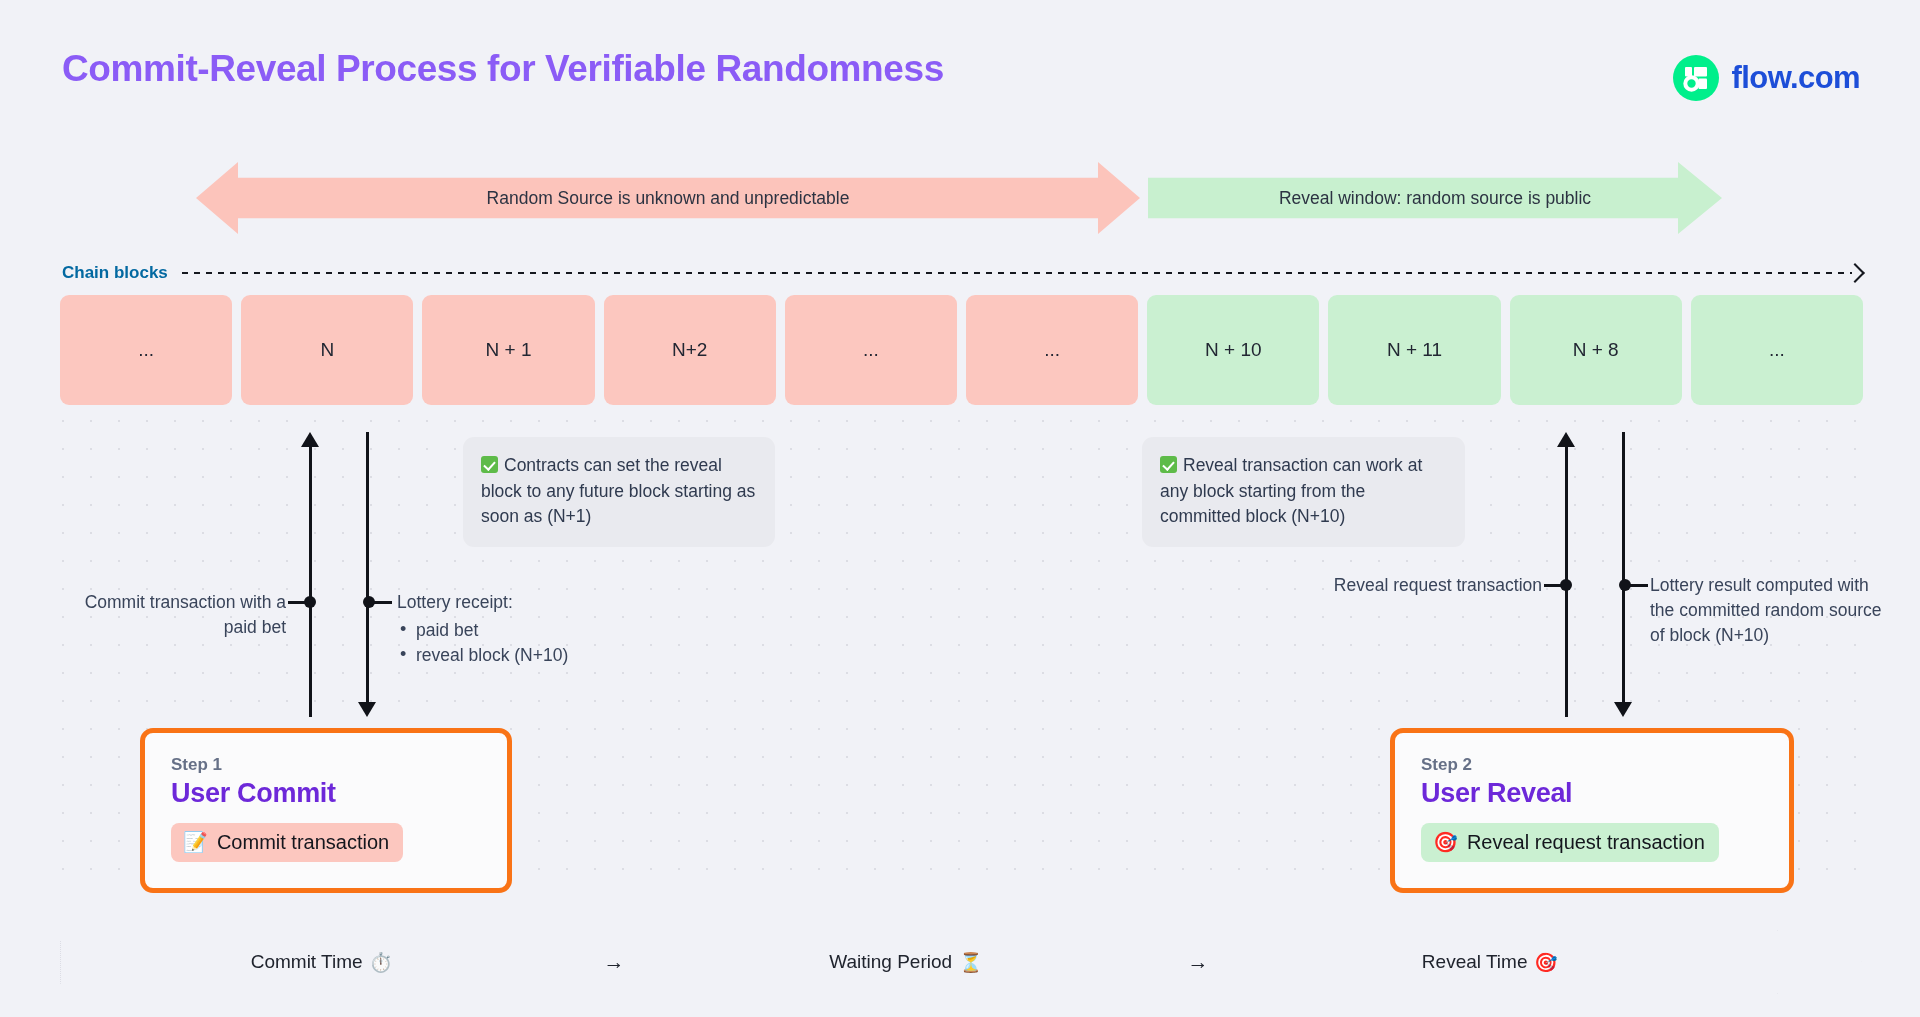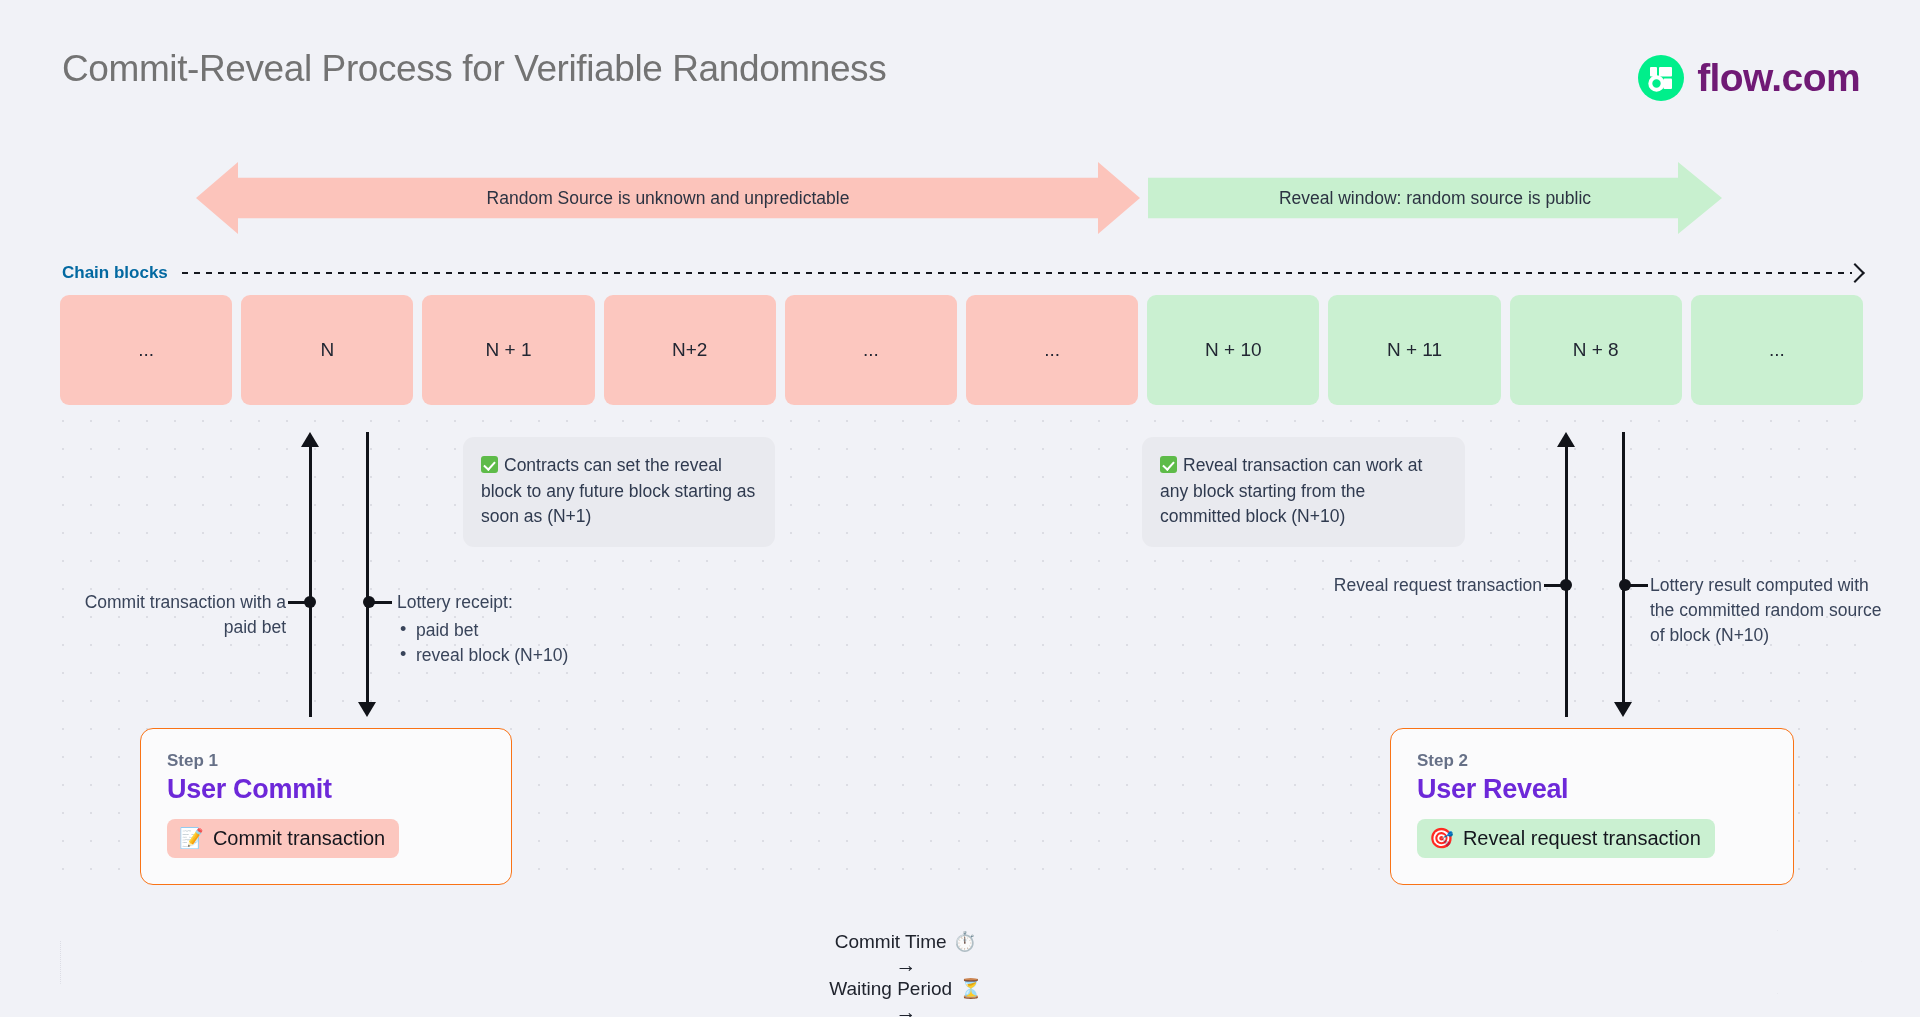--- a/index.html
+++ b/index.html
@@ -7,27 +7,27 @@
     width: 1920px; height: 1017px;
     background: #f1f2f7;
     font-family: "Liberation Sans", sans-serif;
     overflow: hidden;
   }
   #stage { position: relative; width: 1920px; height: 1017px; background: #f1f2f7; }
 
   
   .title {
     position: absolute; left: 62px; top: 48px;
-    font-size: 37px; font-weight: 400; color: #737373; letter-spacing: -0.4px;
+    font-size: 37px; font-weight: 700; color: #8b5cf6; letter-spacing: -0.4px;
     white-space: nowrap;
   }
   .brand { position: absolute; right: 60px; top: 55px; display: flex; align-items: center; gap: 13px; }
   .brand-mark { width: 46px; height: 46px; border-radius: 50%; background: #00ef8b; position: relative; }
   .brand-mark svg { position: absolute; left: 0; top: 0; }
-  .brand-text { font-size: 39px; font-weight: 700; color: #701a75; letter-spacing: -0.6px; }
+  .brand-text { font-size: 31px; font-weight: 700; color: #1d4ed8; letter-spacing: -0.6px; }
 
   
   .phases { position: absolute; left: 196px; top: 162px; width: 1526px; height: 72px; }
   .phase { position: absolute; top: 0; height: 72px; display: flex; align-items: center; justify-content: center; }
   .phase span { font-size: 17.5px; color: #2c3342; position: relative; z-index: 2; }
   .phase-pink {
     left: 0; width: 944px; background: #fcc4bb;
     clip-path: polygon(0 50%, 42px 0, 42px 22%, calc(100% - 42px) 22%, calc(100% - 42px) 0, 100% 50%, calc(100% - 42px) 100%, calc(100% - 42px) 78%, 42px 78%, 42px 100%);
   }
   .phase-green {
@@ -86,41 +86,41 @@
     display: inline-block; width: 17px; height: 17px; border-radius: 3px; background: #5ebb49;
     position: relative; vertical-align: -2px; margin-right: 6px;
   }
   .chk::after {
     content: ""; position: absolute; left: 5px; top: 2.5px; width: 5px; height: 9px;
     border-right: 2.4px solid #fff; border-bottom: 2.4px solid #fff; transform: rotate(42deg);
   }
 
   
   .card {
-    position: absolute; background: #fbfbfc; border: 1px solid #f97316; border-radius: 13px;
+    position: absolute; background: #fbfbfc; border: 5px solid #f97316; border-radius: 13px;
     padding: 22px 26px 26px 26px; width: 372px;
   }
   .card-step { font-size: 17px; font-weight: 700; color: #667087; margin-bottom: 3px; }
   .card-title { font-size: 27px; font-weight: 700; color: #6d28d9; letter-spacing: -0.3px; margin-bottom: 14px; }
   .pill {
     display: inline-flex; align-items: center; gap: 9px; border-radius: 8px;
     padding: 7px 14px 8px 12px; font-size: 20px; color: #14161d;
   }
   .pill.pink { background: #fcc7bf; }
   .pill.green { background: #caf0d1; }
 
   
   .timeband { position: absolute; left: 60px; top: 930px; width: 1802px; height: 64px; }
   .timeband-shape {
     position: absolute; inset: 0; background: transparent; border: 1.4px dotted #dcdde5;
     clip-path: polygon(0 16%, calc(100% - 86px) 16%, calc(100% - 86px) 0, 100% 50%, calc(100% - 86px) 100%, calc(100% - 86px) 84%, 0 84%);
   }
   .timeband-row {
     position: absolute; left: 0; top: 0; width: calc(100% - 110px); height: 100%;
-    display: flex; align-items: center; font-size: 19px; color: #20242e; flex-direction: column;
+    display: flex; align-items: center; font-size: 19px; color: #20242e;
   }
   .tb-item { flex: 1; text-align: center; display: flex; align-items: center; justify-content: center; gap: 7px; }
   .tb-sep { width: 60px; text-align: center; font-size: 21px; color: #20242e; }
 </style>
 </head>
 <body>
 
 <div id="stage">
 
   <div class="title">Commit-Reveal Process for Verifiable Randomness</div>

